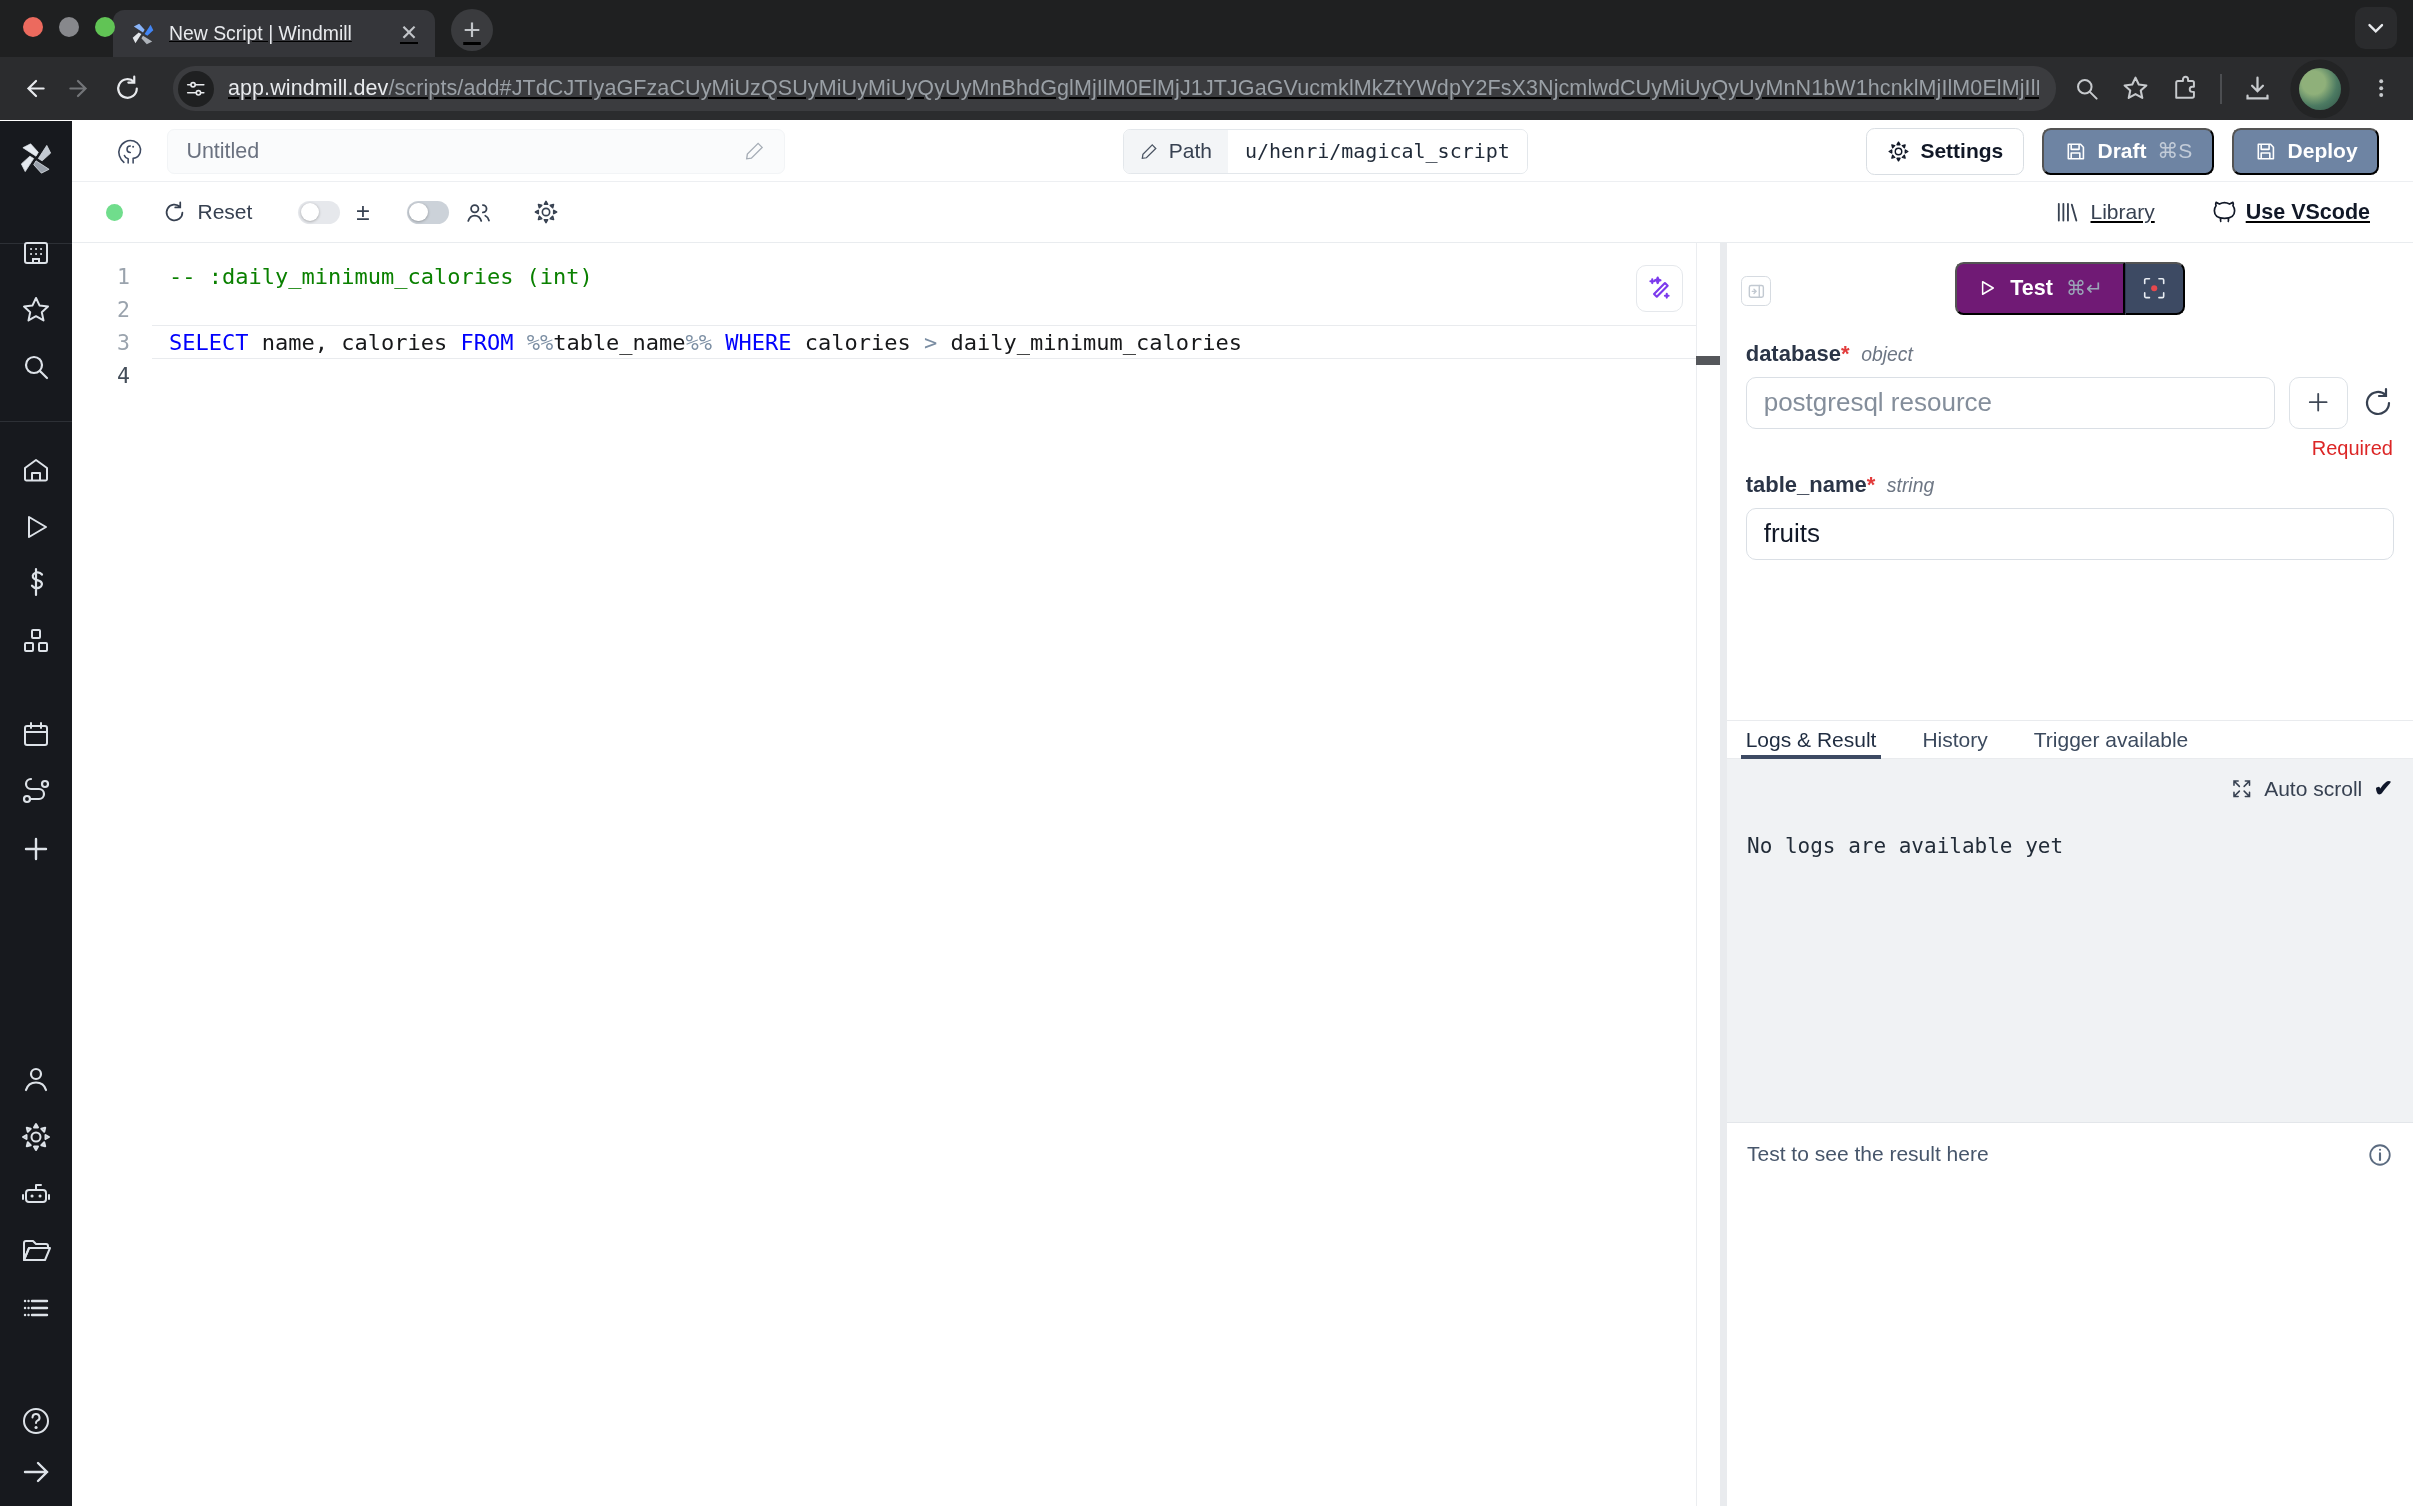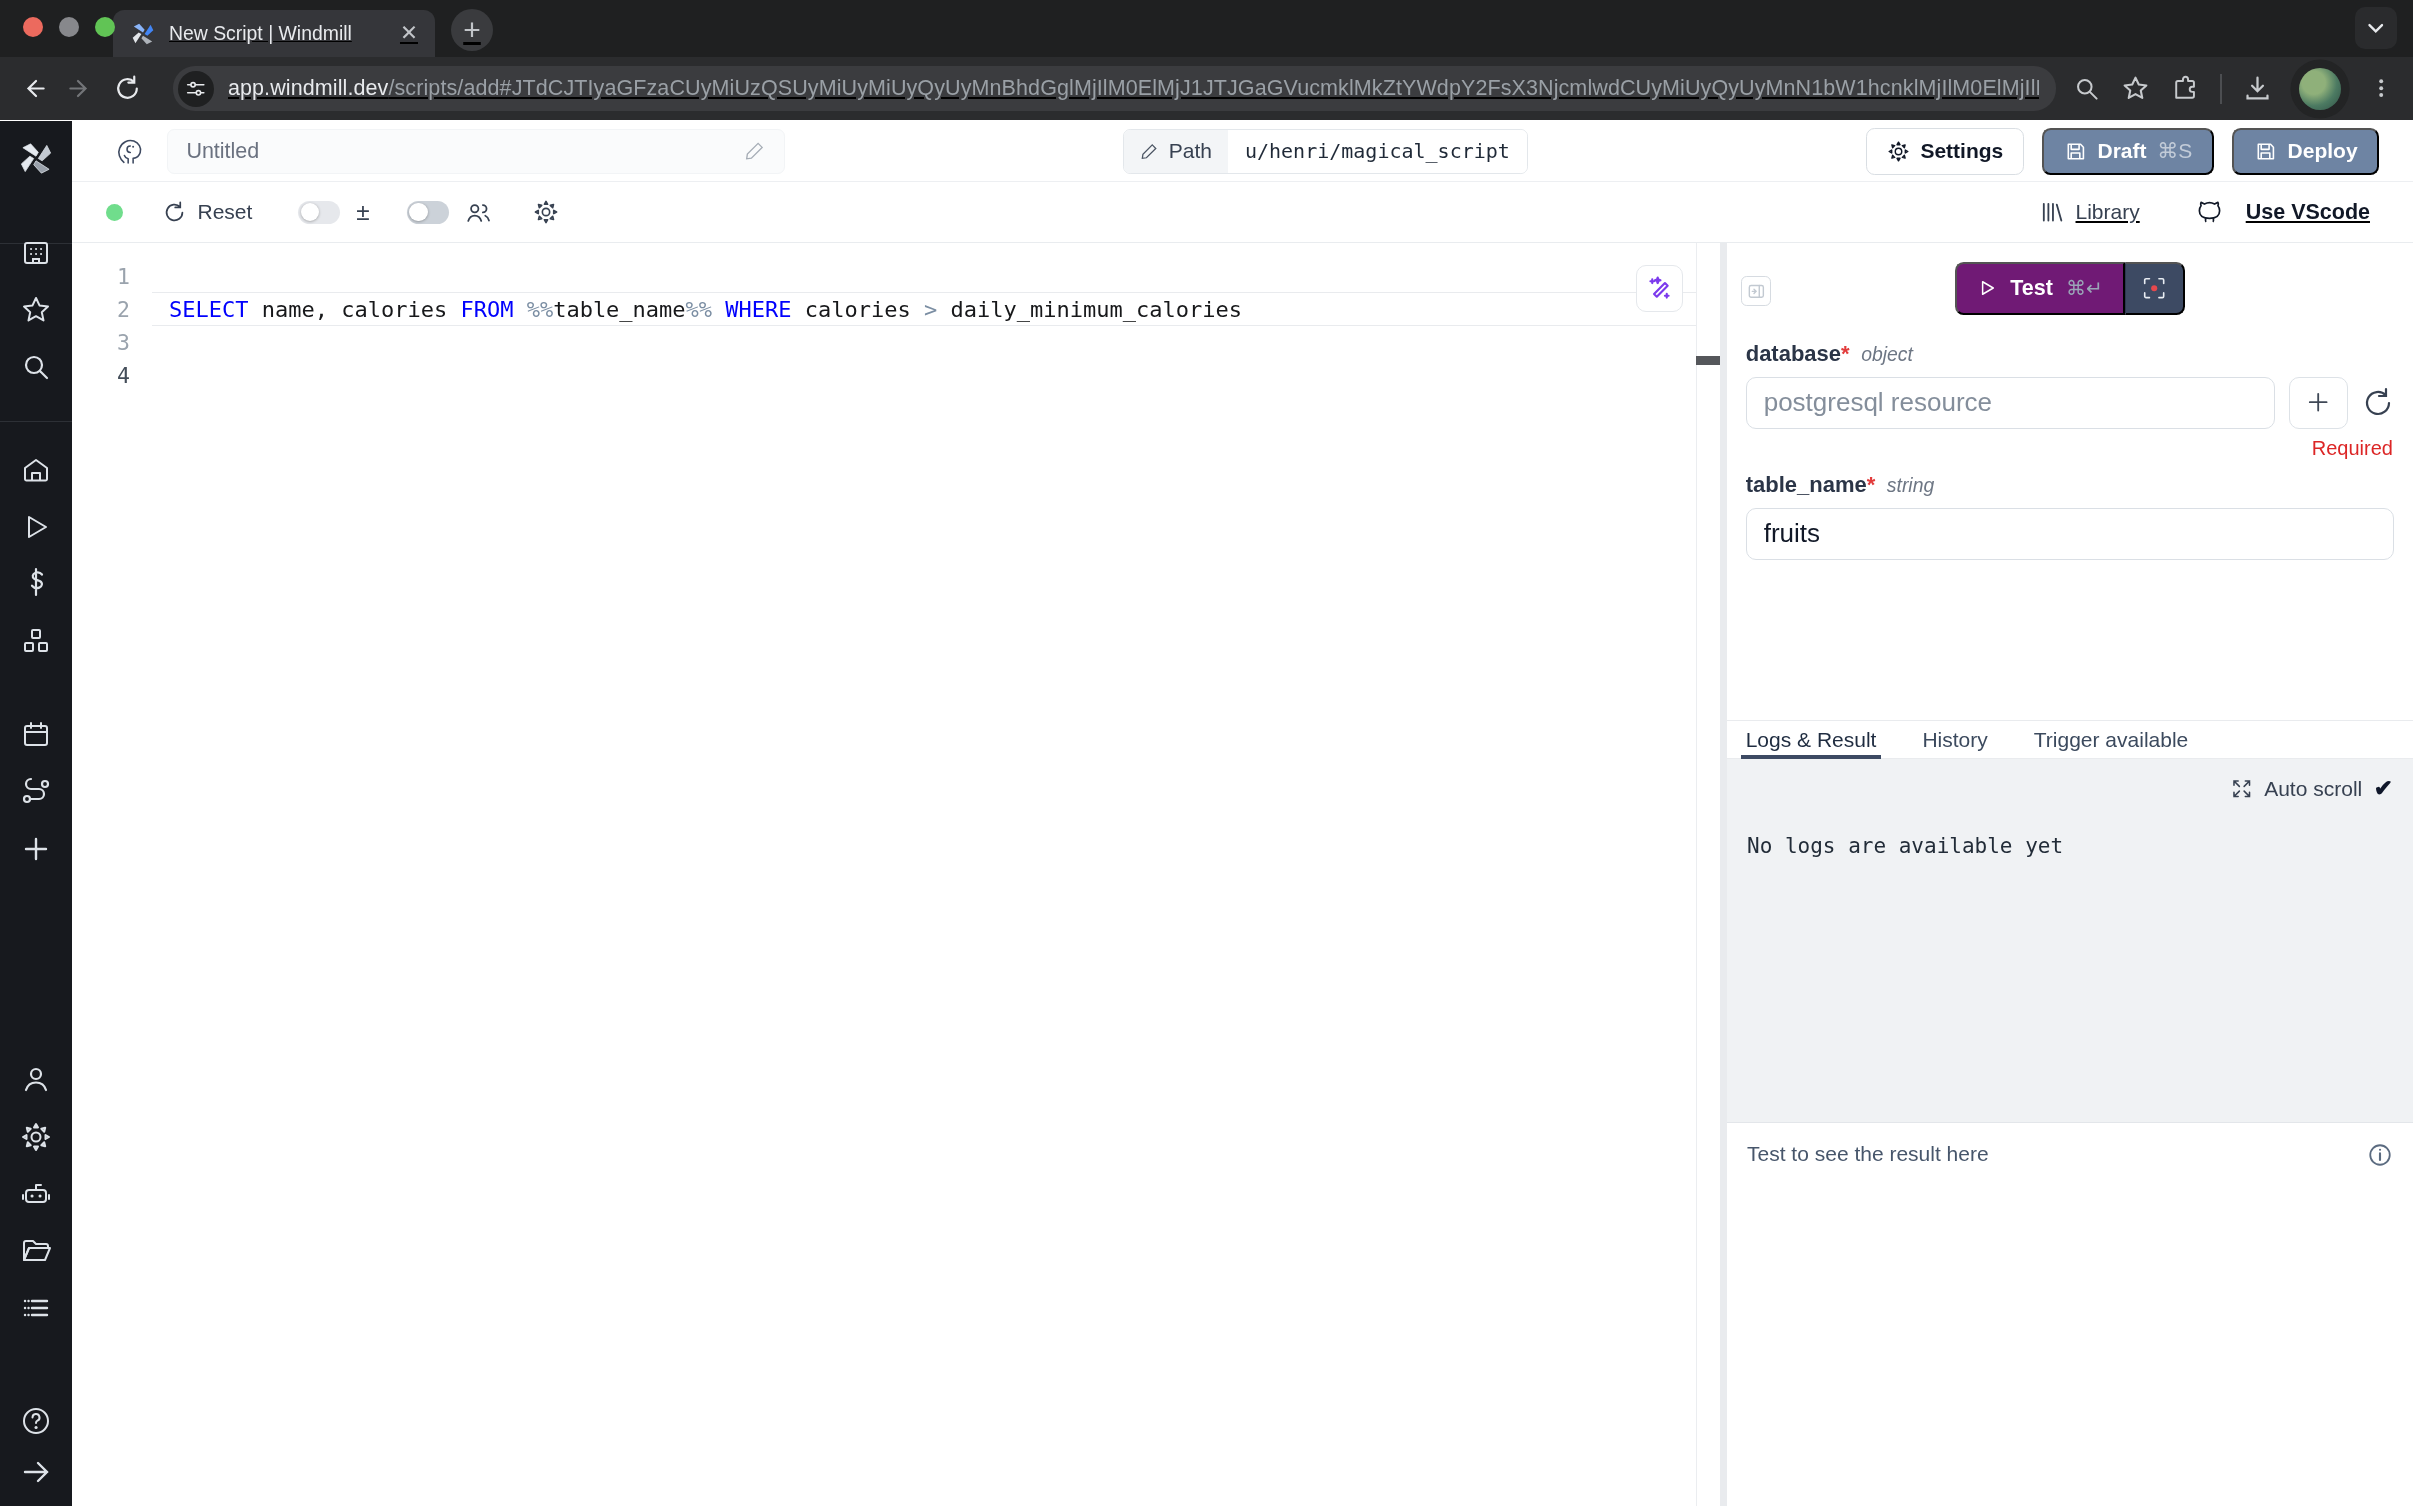--- a/index.html
+++ b/index.html
@@ -67,21 +67,21 @@
   .status-dot { width:17px; height:17px; border-radius:50%; background:#70dd8c; margin-right:40px; }
   .reset-g { display:flex; align-items:center; gap:11.5px; color:#374151; font-size:21px; margin-right:46px; }
   .toggle { width:42px; height:23px; border-radius:11.5px; background:#e6e8ec; position:relative; }
   .toggle.dark { background:#ccd2d9; }
   .toggle .knob { position:absolute; left:2.2px; top:2.2px; width:18.7px; height:18.7px; background:#fff;
     border-radius:50%; box-shadow:0 0.7px 2.9px rgba(0,0,0,.3); }
   .pm { font-size:24.4px; color:#374151; margin:0 37px 0 16px; }
   .ppl { margin:0 42px 0 16px; }
   .tright { margin-left:auto; display:flex; gap:56px;text-decoration:underline; }
   .lib-g { display:flex; align-items:center; gap:11.5px; color:#374151; font-size:21px; }
-  .vsc-g { display:flex; align-items:center; gap:23px; color:#111827; font-size:21.5px; font-weight:700; }
+  .vsc-g { display:flex; align-items:center; gap:8px; color:#111827; font-size:21.5px; font-weight:700; }
 
   
   .workrow { flex:1; display:flex; min-height:0; }
   .editor { flex:1; position:relative; background:#fff; min-width:0;
     font-family:"DejaVu Sans Mono", monospace; }
   .gutter { position:absolute; left:0; top:17px; width:78px; }
   .gutter .ln { height:33px; line-height:33px; text-align:right; padding-right:20px;
     color:#9aa3ad; font-size:21.5px; }
   .gutter .ln.cur { color:#434d59; }
   .codelines { position:absolute; left:80px; right:24.4px; top:17px; }
@@ -428,20 +428,21 @@
 
     <div class="workrow">
       <div class="editor">
         <div class="gutter">
             <div class="ln">1</div>
             <div class="ln">2</div>
             <div class="ln">3</div>
             <div class="ln cur">4</div>
           </div>
         <div class="codelines">
+            <div class="cl"><span class="tok-comment">-- :daily_minimum_calories (int)</span></div>
             <div class="cl"></div>
             <div class="cl cur"><span class="tok-kw">SELECT</span><span class="tok-pl"> name, calories </span><span class="tok-kw">FROM</span><span class="tok-pl"> </span><span class="tok-op">%%</span><span class="tok-pl">table_name</span><span class="tok-op">%%</span><span class="tok-pl"> </span><span class="tok-kw">WHERE</span><span class="tok-pl"> calories </span><span class="tok-op">&gt;</span><span class="tok-pl"> daily_minimum_calories</span></div>
           </div>
         <div class="overview"></div>
         <div class="ov-dash"></div>
         <div class="wand-btn">
           <svg width="29" height="29" viewBox="0 0 32 32" fill="none" stroke="#7c3aed" stroke-width="2.4" stroke-linecap="round" stroke-linejoin="round">
               <path d="M10 22l12-12 3 3-12 12-3-3z"></path>
               <path d="M8 6v4M6 8h4M24 22v4M22 24h4M14 4l.8 2.2L17 7l-2.2.8L14 10l-.8-2.2L11 7l2.2-.8z"></path>
             </svg>

